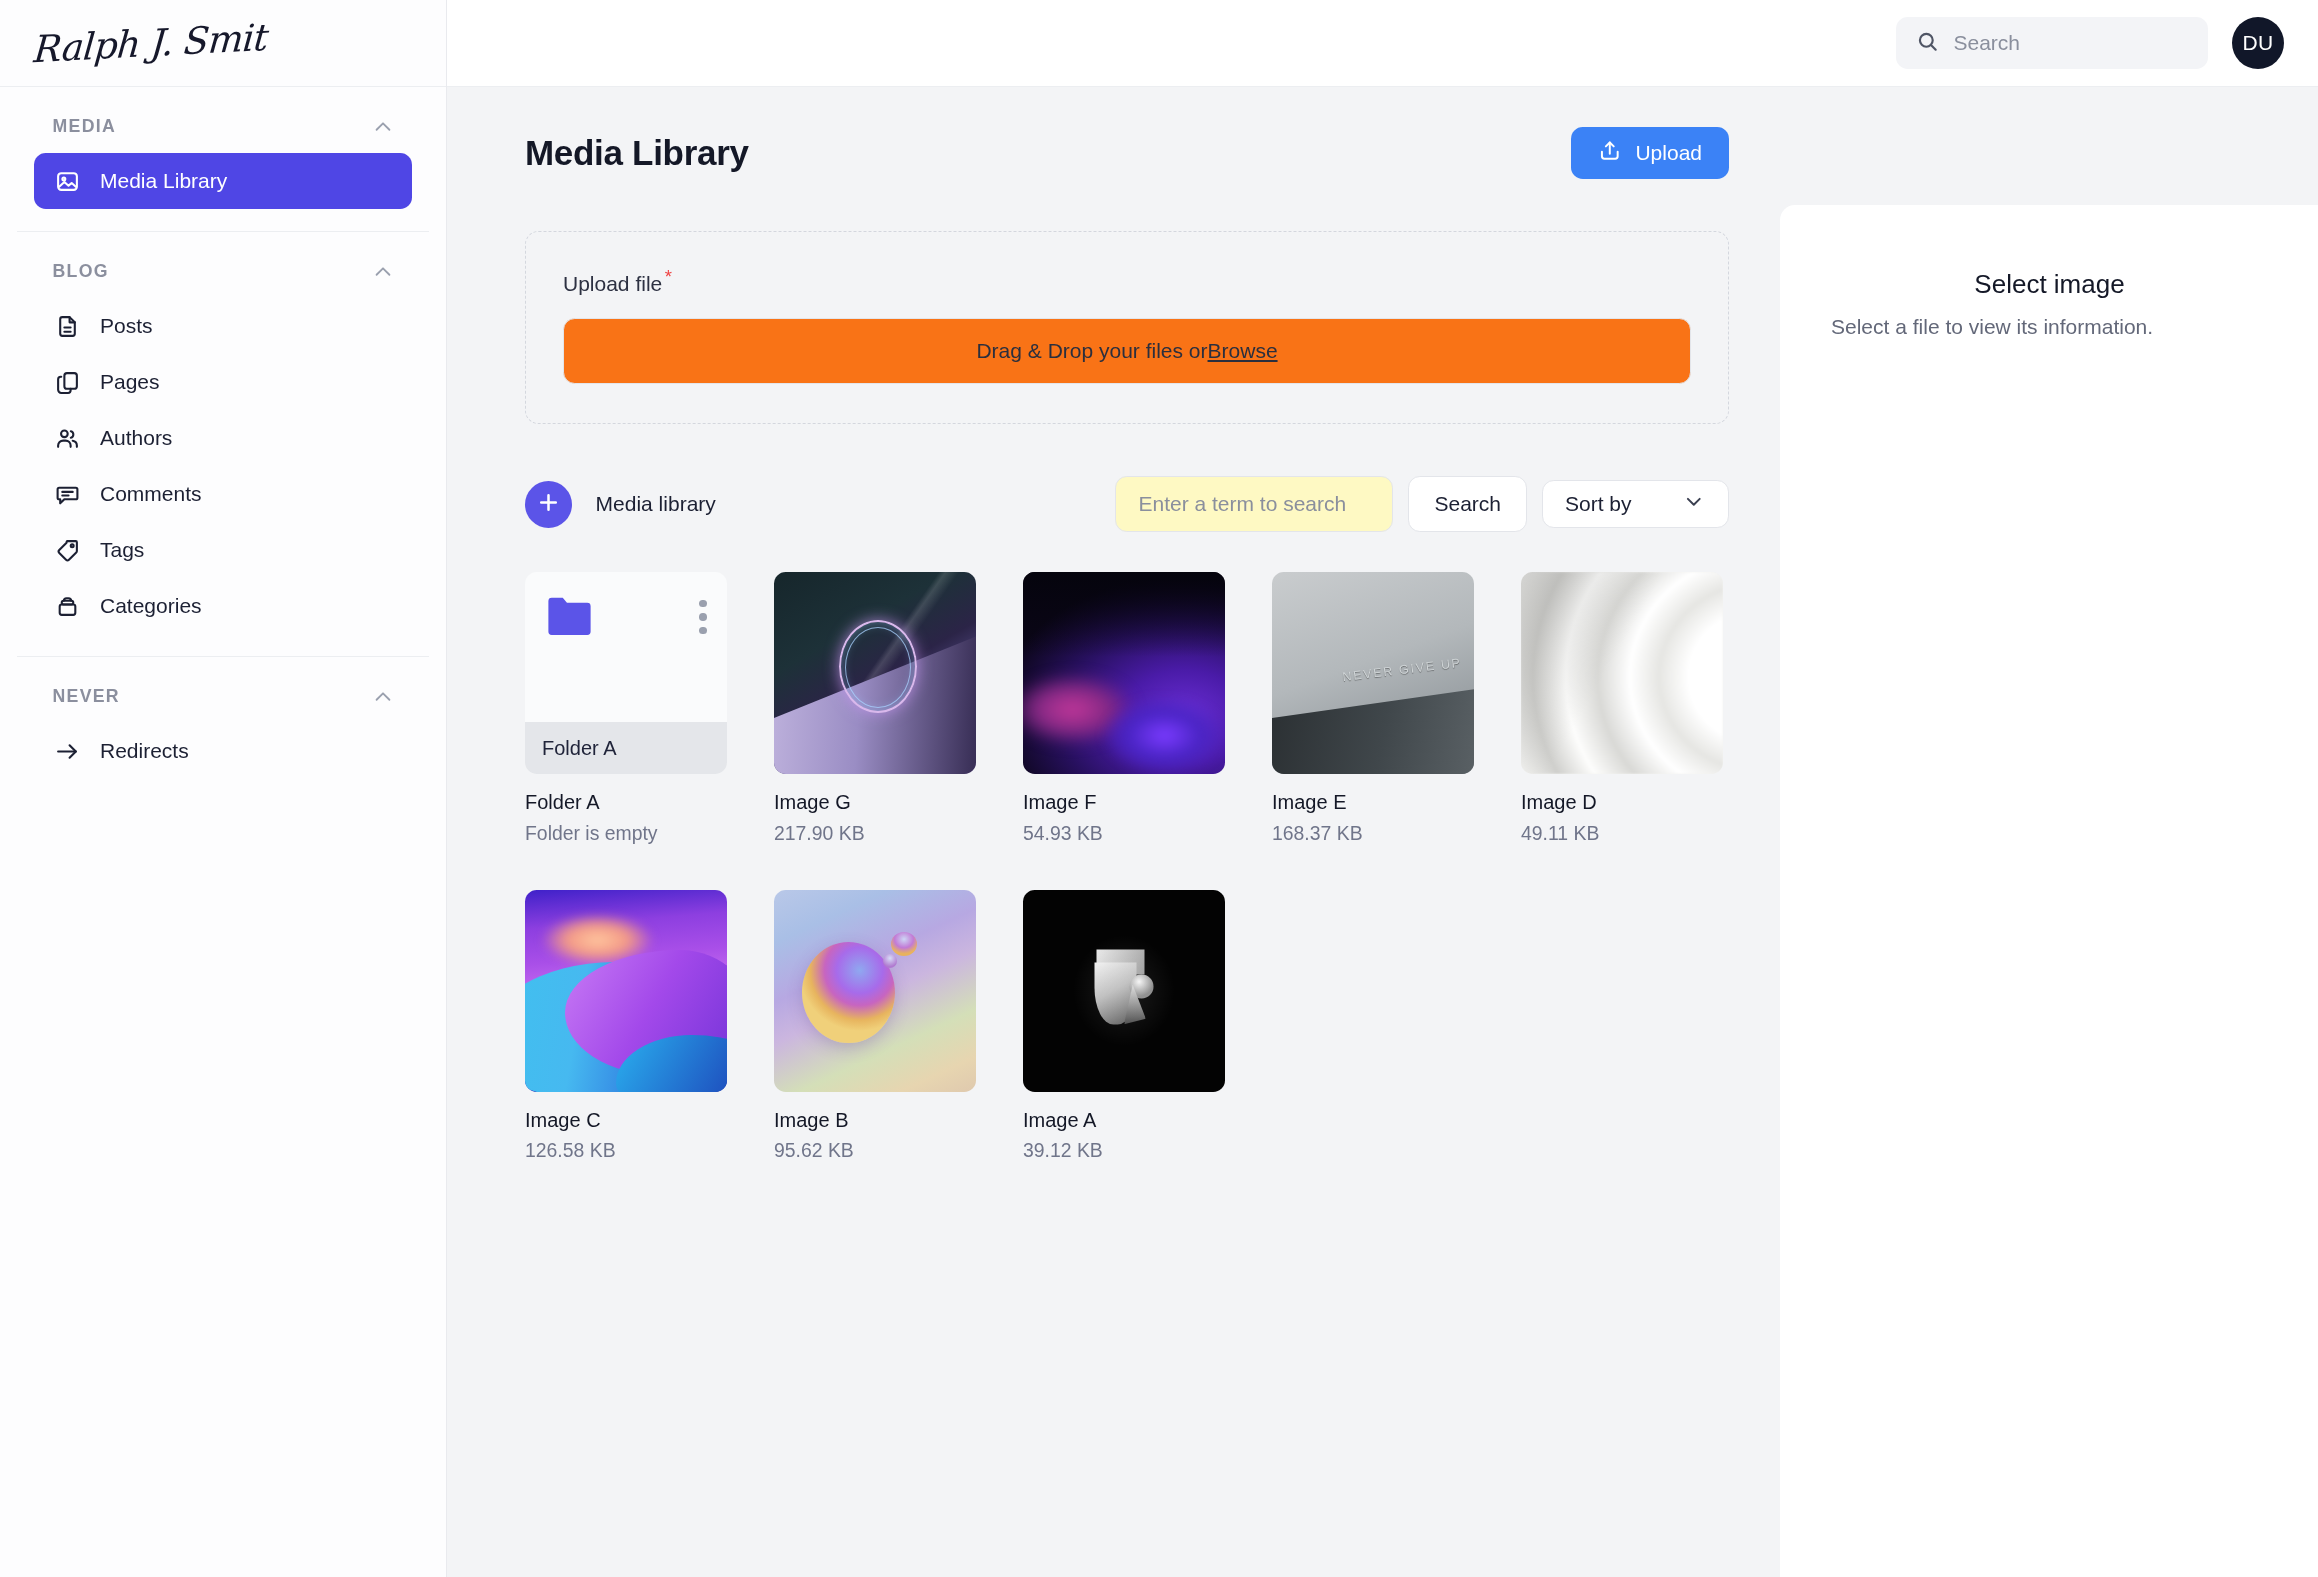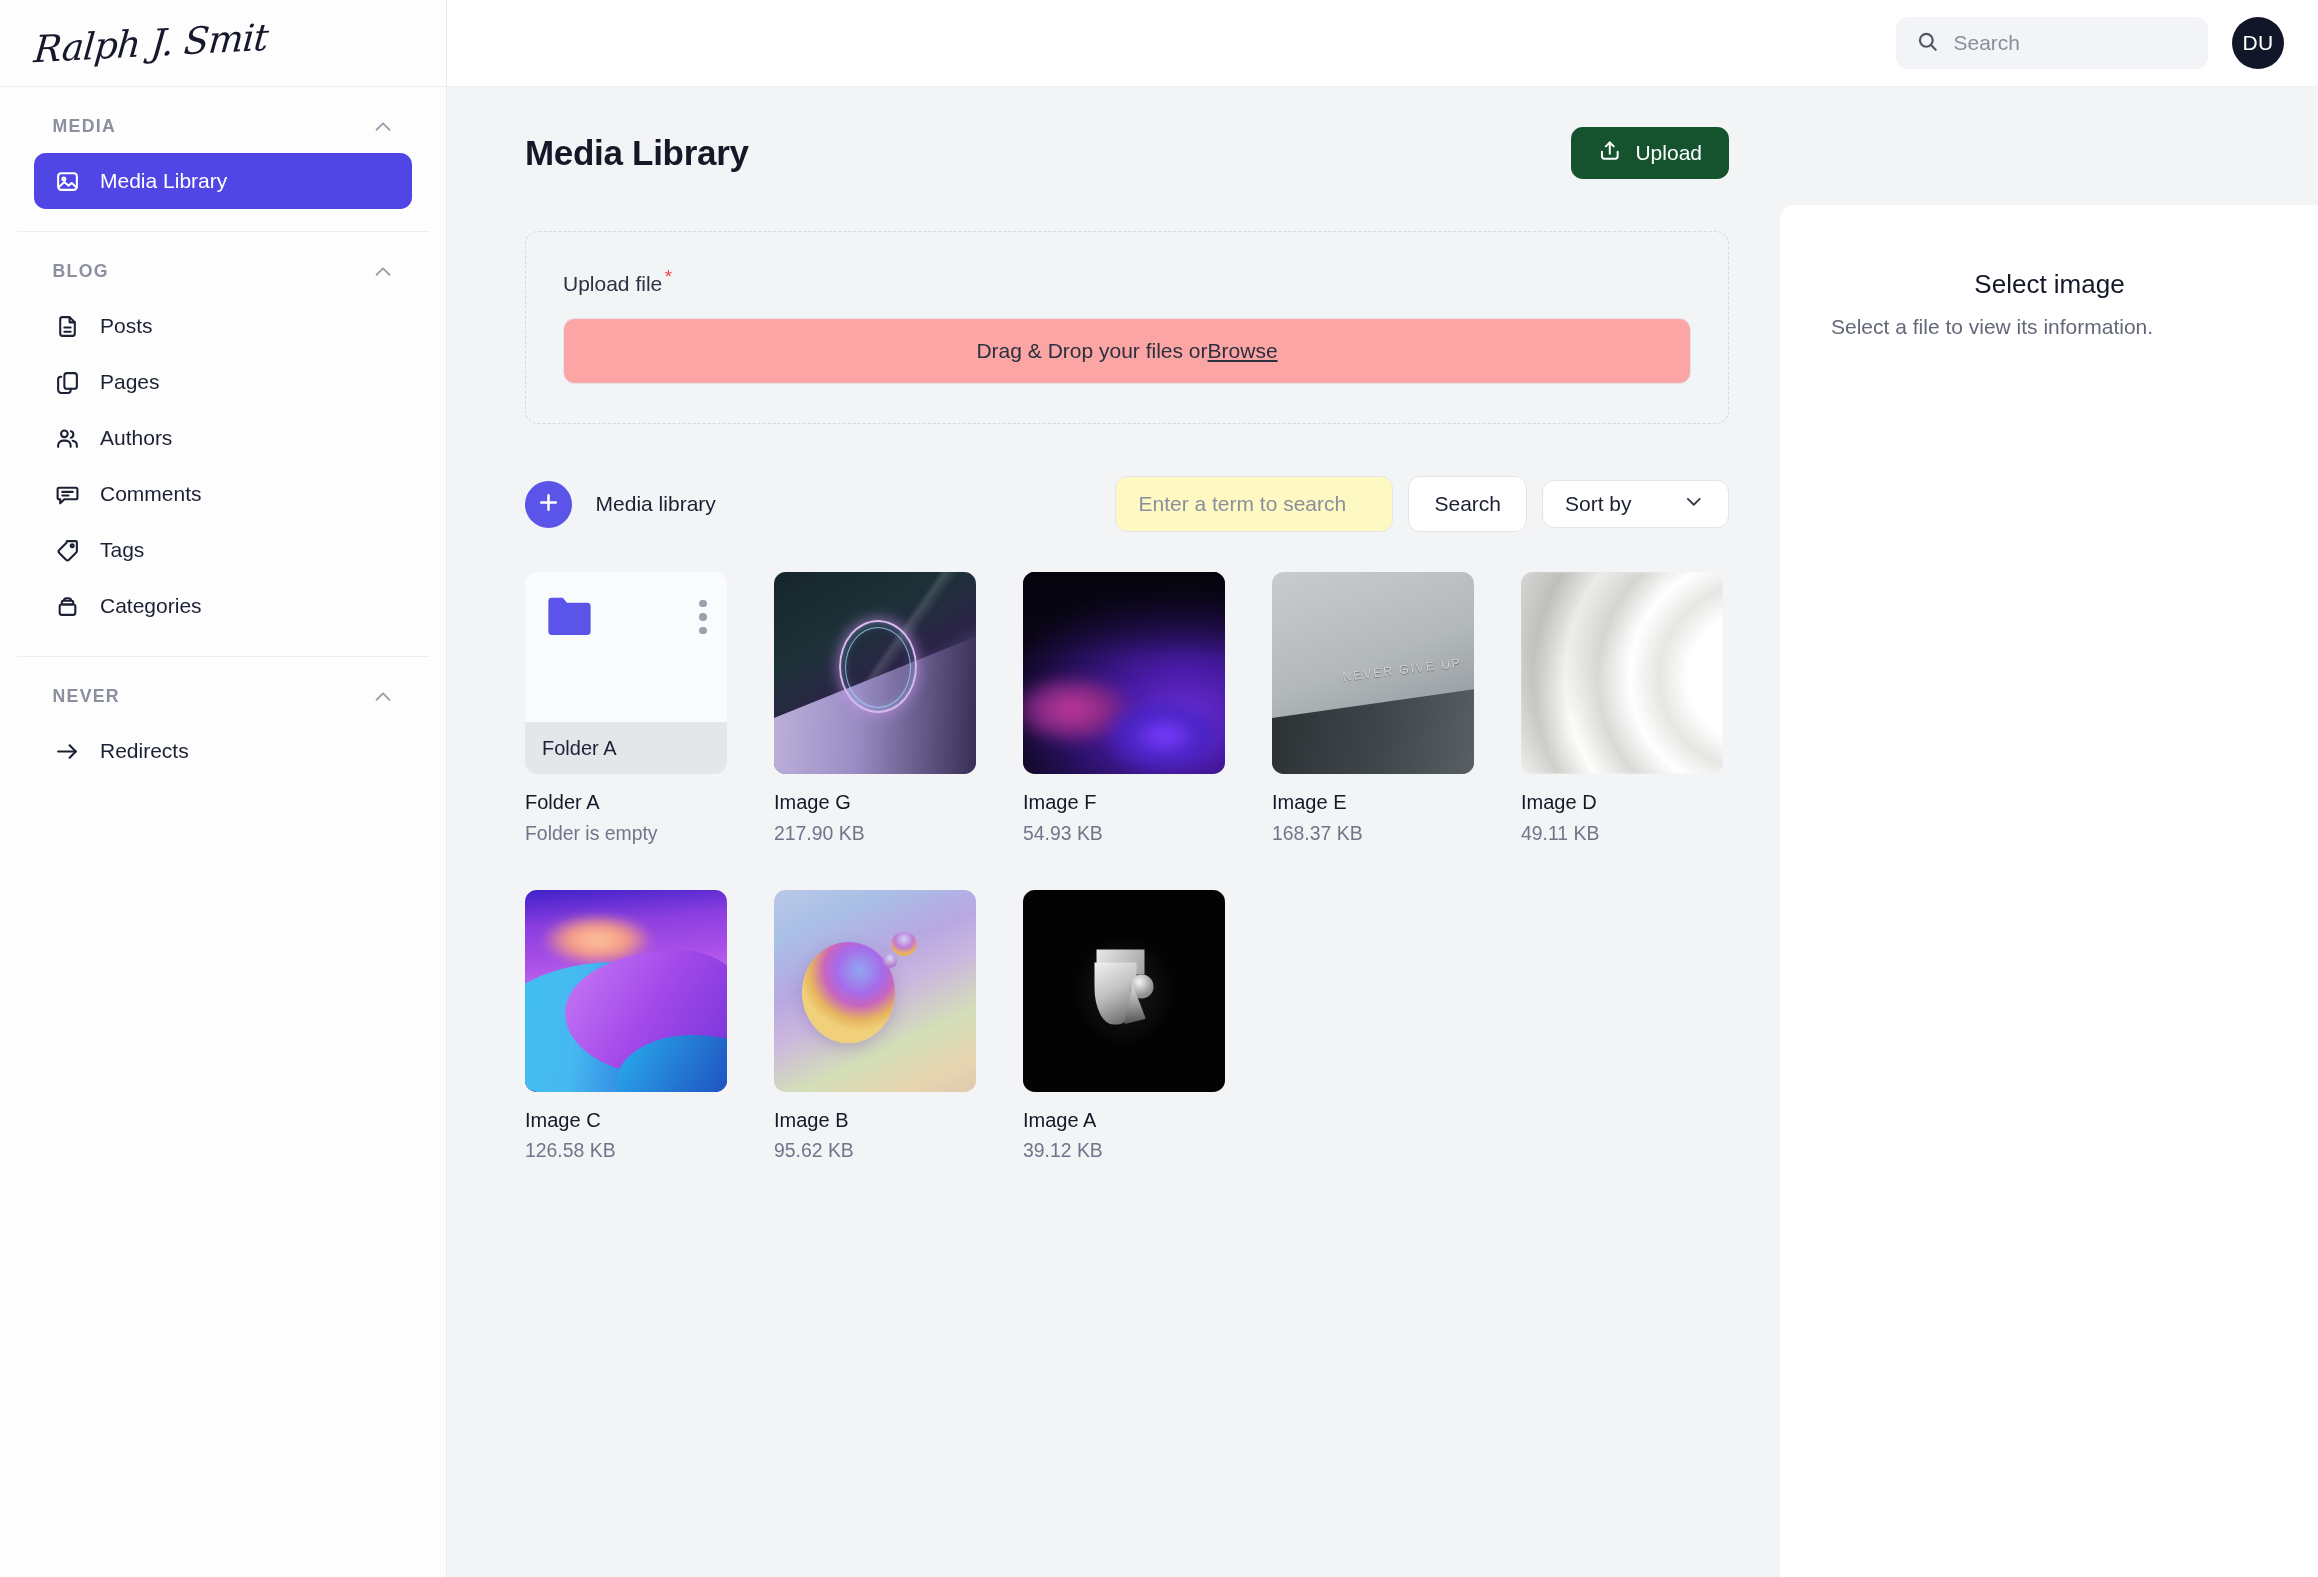--- a/index.html
+++ b/index.html
@@ -107,38 +107,38 @@
     padding: 40px 51px 0 78px;
     overflow: hidden;
   }
   .page-head {
     display: flex; align-items: center; justify-content: space-between;
     margin-bottom: 52px;
   }
   .page-title { font-size: 35px; font-weight: bold; color: #141827; letter-spacing: -0.3px; }
   .btn-upload {
     display: flex; align-items: center; gap: 13.5px;
-    background: #14532d; color: #fff;
+    background: #3b82f6; color: #fff;
     border: none; border-radius: 11.8px;
     height: 52px; padding: 0 27px;
     font-family: "Liberation Sans", sans-serif;
     font-size: 21px; cursor: pointer;
   }
   .btn-upload svg { width: 23.6px; height: 23.6px; }
 
   .upload-card {
     border: 1.7px dashed #d4d7de;
     border-radius: 13.5px;
     padding: 34px 37px 39px 37px;
     margin-bottom: 52px;
   }
   .field-label { font-size: 21px; color: #2d3142; margin-bottom: 22px; }
   .req { color: #ef4444; font-size: 18.5px; vertical-align: super; margin-left: 2.5px; }
   .dropzone {
-    background: #fca5a5;
+    background: #f97316;
     border: 0.8px solid #e3e5ea;
     border-radius: 11.8px;
     height: 66px;
     display: flex; align-items: center; justify-content: center;
     font-size: 21px; color: #2b2f3e;
     cursor: pointer;
   }
   .dropzone u { text-decoration: underline; }
 
   .toolbar {

